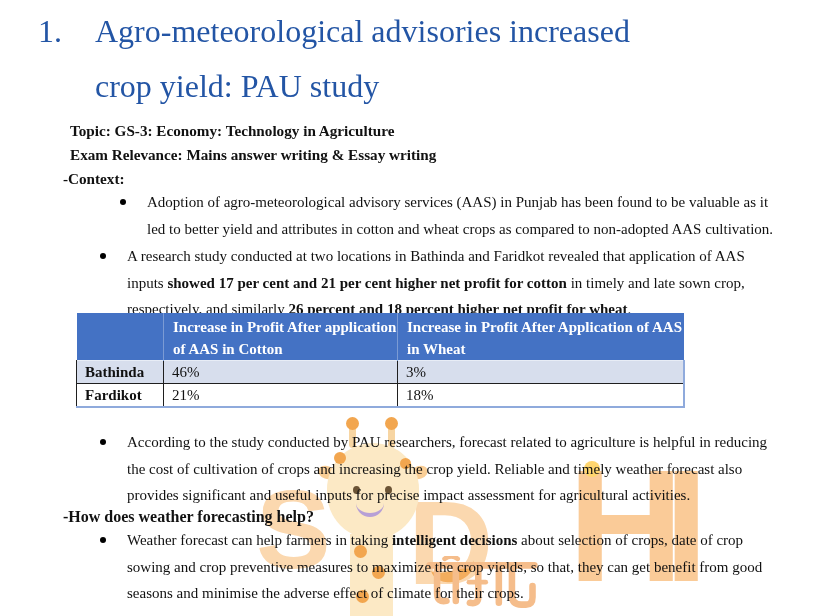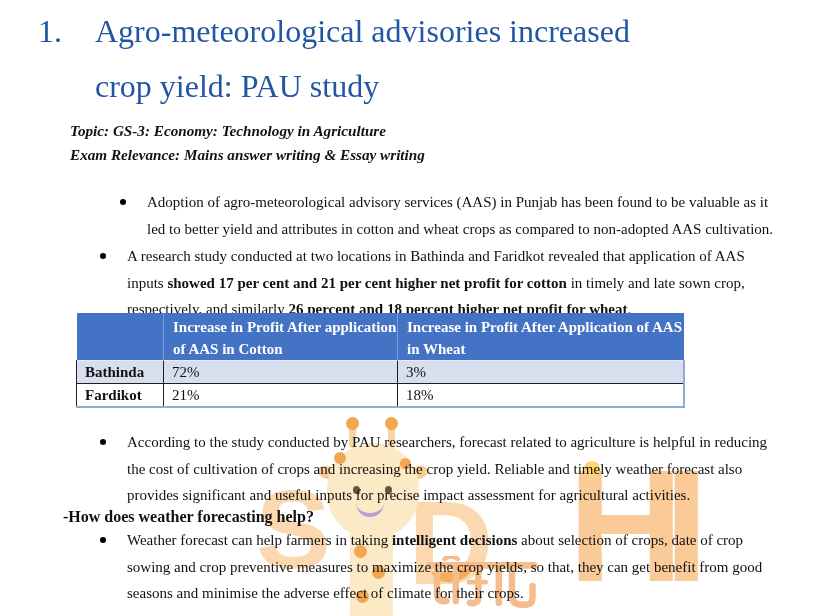--- a/index.html
+++ b/index.html
@@ -40,21 +40,21 @@
   .wm-dot-yellow { position:absolute; left:584px; top:461px; width:16px; height:16px;
     background:#FFD66F; border-radius:50%; }
   .wm-punjabi { position:absolute; left:424px; top:556px; width:116px; height:58px; }
   .sr-only { position:absolute; width:1px; height:1px; overflow:hidden; clip:rect(0 0 0 0); white-space:nowrap; }
   
   .content { position:relative; z-index:2; }
   .doc-title { position:absolute; left:38px; top:4px; display:flex;
     color:var(--title-blue,#2355A5); font-size:32px; line-height:55px; }
   .doc-title .num { width:57px; }
   .meta { position:absolute; left:70px; top:119px; font-weight:bold;
-    font-size:15.2px; line-height:24px;font-style:italic; }
+    font-size:15.2px; line-height:24px; }
   .meta .ctx { margin-left:-7px; }
   .bullet { position:absolute; left:127px; width:641px; font-size:15px; line-height:26.5px; }
   .bullet::before { content:""; position:absolute; left:-27px; top:10px;
     width:6px; height:6px; background:#000; border-radius:50%; }
   .b { font-weight:bold; }
   .b1 { top:189px;margin-left:20px; } .b2 { top:243px; } .b3 { top:429px; } .b4 { top:527px; }
   .sect-heading { position:absolute; left:63px; top:505px; font-weight:bold;
     font-size:16px; line-height:24px; }
   
   .adv-table { position:absolute; left:76px; top:313px; border-collapse:collapse;
@@ -121,20 +121,21 @@
       <div class="num">1.</div>
       <div>
         <div>Agro-meteorological advisories increased</div>
         <div>crop yield: PAU study</div>
       </div>
     </div>
 
     <div class="meta">
       <div>Topic: GS-3: Economy: Technology in Agriculture</div>
       <div>Exam Relevance: Mains answer writing &amp; Essay writing</div>
+      <div class="ctx">-Context:</div>
     </div>
 
     <div class="bullet b1"><span>Adoption of agro-meteorological advisory services (AAS) in Punjab has been found to be valuable as it led to better yield and attributes in cotton and wheat crops as compared to non-adopted AAS cultivation.</span></div>
     <div class="bullet b2"><span>A research study conducted at two locations in Bathinda and Faridkot revealed that application of AAS inputs </span><span class="b">showed 17 per cent and 21 per cent higher net profit for cotton</span><span> in timely and late sown crop, respectively, and similarly </span><span class="b">26 percent and 18 percent higher net profit for wheat</span><span>.</span></div>
 
     <table class="adv-table">
       <colgroup>
           <col style="width:87px">
           <col style="width:234px">
           <col style="width:286px">
@@ -142,21 +143,21 @@
       <thead>
         <tr>
           <th></th>
           <th>Increase in Profit After application of AAS in Cotton</th>
           <th>Increase in Profit After Application of AAS in Wheat</th>
         </tr>
       </thead>
       <tbody>
         <tr class="band">
           <td class="rowhead">Bathinda</td>
-          <td>72%</td>
+          <td>46%</td>
           <td>3%</td>
         </tr>
         <tr>
           <td class="rowhead">Fardikot</td>
           <td>21%</td>
           <td>18%</td>
         </tr>
       </tbody>
     </table>
 

